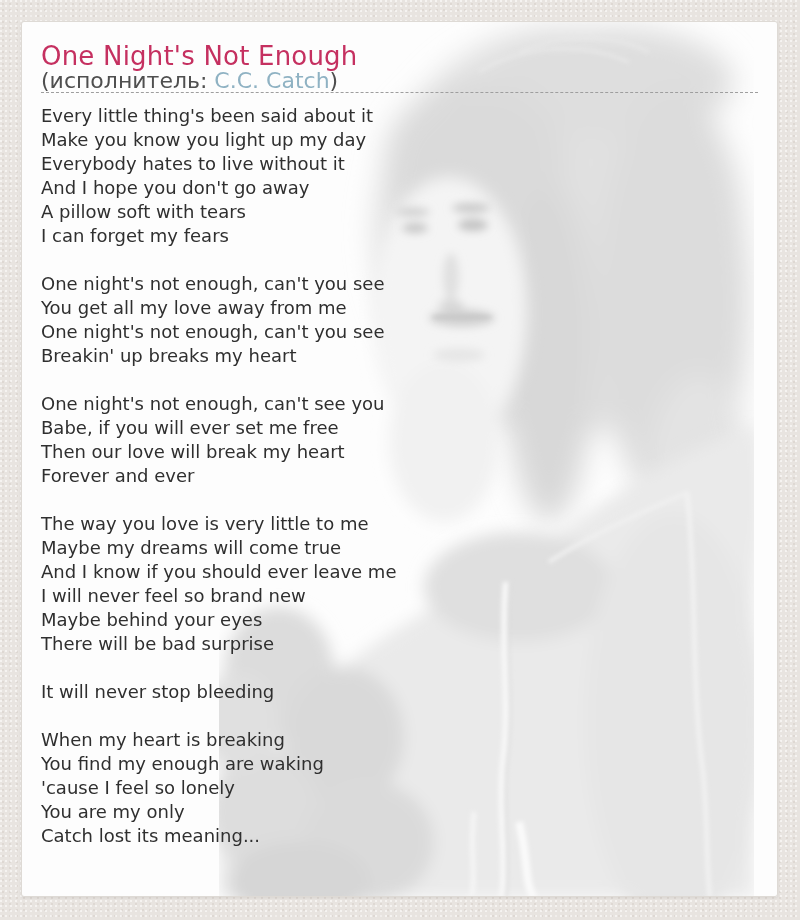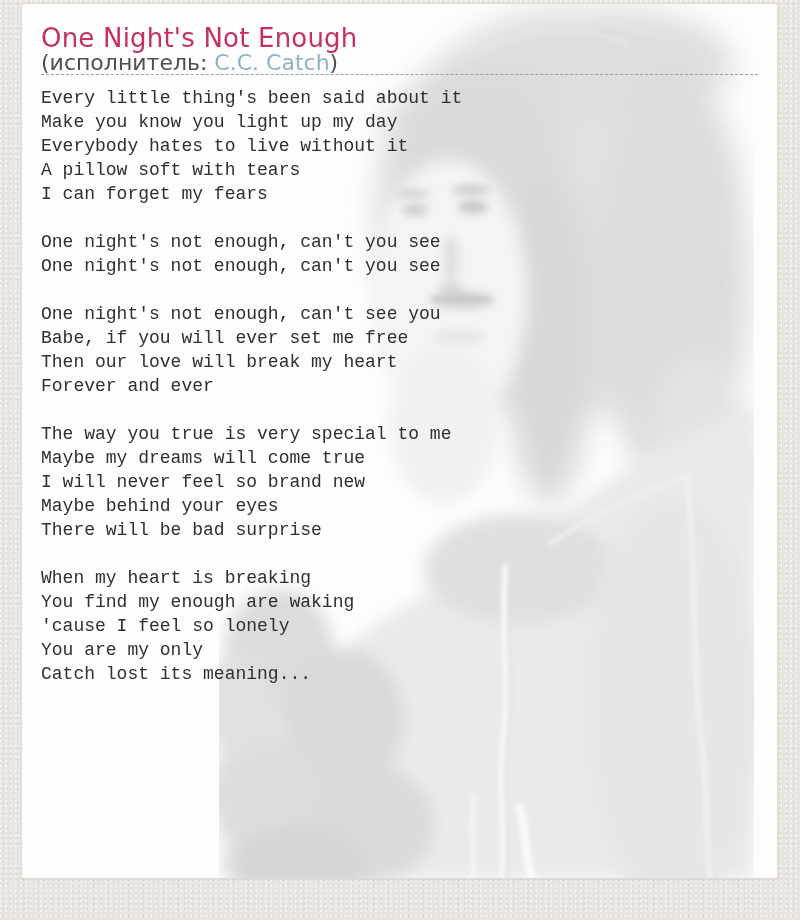--- a/index.html
+++ b/index.html
@@ -16,41 +16,41 @@
   body{
     width:800px;height:920px;position:relative;overflow:hidden;
     font-family:"DejaVu Sans","Liberation Sans",sans-serif;
     background-color:var(--page-background);
     background-image:
       radial-gradient(circle at 1px 1px, rgba(255,255,255,0.55) 1px, transparent 1.4px),
       radial-gradient(circle at 3px 4px, rgba(198,190,182,0.30) 1px, transparent 1.4px);
     background-size:5px 5px,7px 6px;
   }
   .card{
-    position:absolute;left:21px;top:3px;width:757px;height:876px;
+    position:absolute;left:21px;top:21px;width:757px;height:876px;
     background:var(--card-background);
     border:1px solid #dedad5;border-radius:3px;
     box-shadow:0 1px 3px rgba(0,0,0,0.07);
     overflow:hidden;
   }
   .photo{position:absolute;top:0;right:23px;width:535px;height:876px;pointer-events:none;}
   .content{position:relative;z-index:2;padding:19px 19px 0 19px;}
   h1.song-title{
     margin:0;font-size:26px;font-weight:400;line-height:30px;
     color:var(--title);letter-spacing:0.2px;
   }
   .subtitle{
     font-size:22px;line-height:20px;color:var(--subtitle-text);
     padding-bottom:1px;border-bottom:1px dashed var(--separator);
   }
   .subtitle a{color:var(--artist-link);text-decoration:none;cursor:pointer;}
   .lyrics{margin-top:11px;font-size:18px;line-height:24px;color:var(--lyrics-text);}
   .stanza{margin:0 0 24px 0;}
   .stanza:last-child{margin-bottom:0;}
-  .line{display:block;white-space:pre;font-family:Liberation Mono, monospace;}
+  .line{display:block;white-space:pre;}
 </style>
 </head>
 <body>
 
 <div class="card">
 
   <svg class="photo" viewBox="0 0 535 876" width="535" height="876" aria-hidden="true">
     <defs>
       <filter id="b14" x="-40%" y="-40%" width="180%" height="180%">
           <feGaussianBlur stdDeviation="14"></feGaussianBlur>
@@ -125,41 +125,46 @@
       <div class="subtitle">
         <span>(исполнитель: </span><a>C.C. Catch</a><span>)</span>
       </div>
     </div>
 
     <div class="lyrics">
         <p class="stanza">
           <span class="line">Every little thing's been said about it</span>
           <span class="line">Make you know you light up my day</span>
           <span class="line">Everybody hates to live without it</span>
+          <span class="line">And I hope you don't go away</span>
           <span class="line">A pillow soft with tears</span>
           <span class="line">I can forget my fears</span>
         </p>
         <p class="stanza">
           <span class="line">One night's not enough, can't you see</span>
+          <span class="line">You get all my love away from me</span>
           <span class="line">One night's not enough, can't you see</span>
+          <span class="line">Breakin' up breaks my heart</span>
         </p>
         <p class="stanza">
           <span class="line">One night's not enough, can't see you</span>
           <span class="line">Babe, if you will ever set me free</span>
           <span class="line">Then our love will break my heart</span>
           <span class="line">Forever and ever</span>
         </p>
         <p class="stanza">
-          <span class="line">The way you true is very special to me</span>
+          <span class="line">The way you love is very little to me</span>
           <span class="line">Maybe my dreams will come true</span>
+          <span class="line">And I know if you should ever leave me</span>
           <span class="line">I will never feel so brand new</span>
           <span class="line">Maybe behind your eyes</span>
           <span class="line">There will be bad surprise</span>
         </p>
         <p class="stanza">
+          <span class="line">It will never stop bleeding</span>
         </p>
         <p class="stanza">
           <span class="line">When my heart is breaking</span>
           <span class="line">You find my enough are waking</span>
           <span class="line">'cause I feel so lonely</span>
           <span class="line">You are my only</span>
           <span class="line">Catch lost its meaning...</span>
         </p>
       </div>
   </div>

